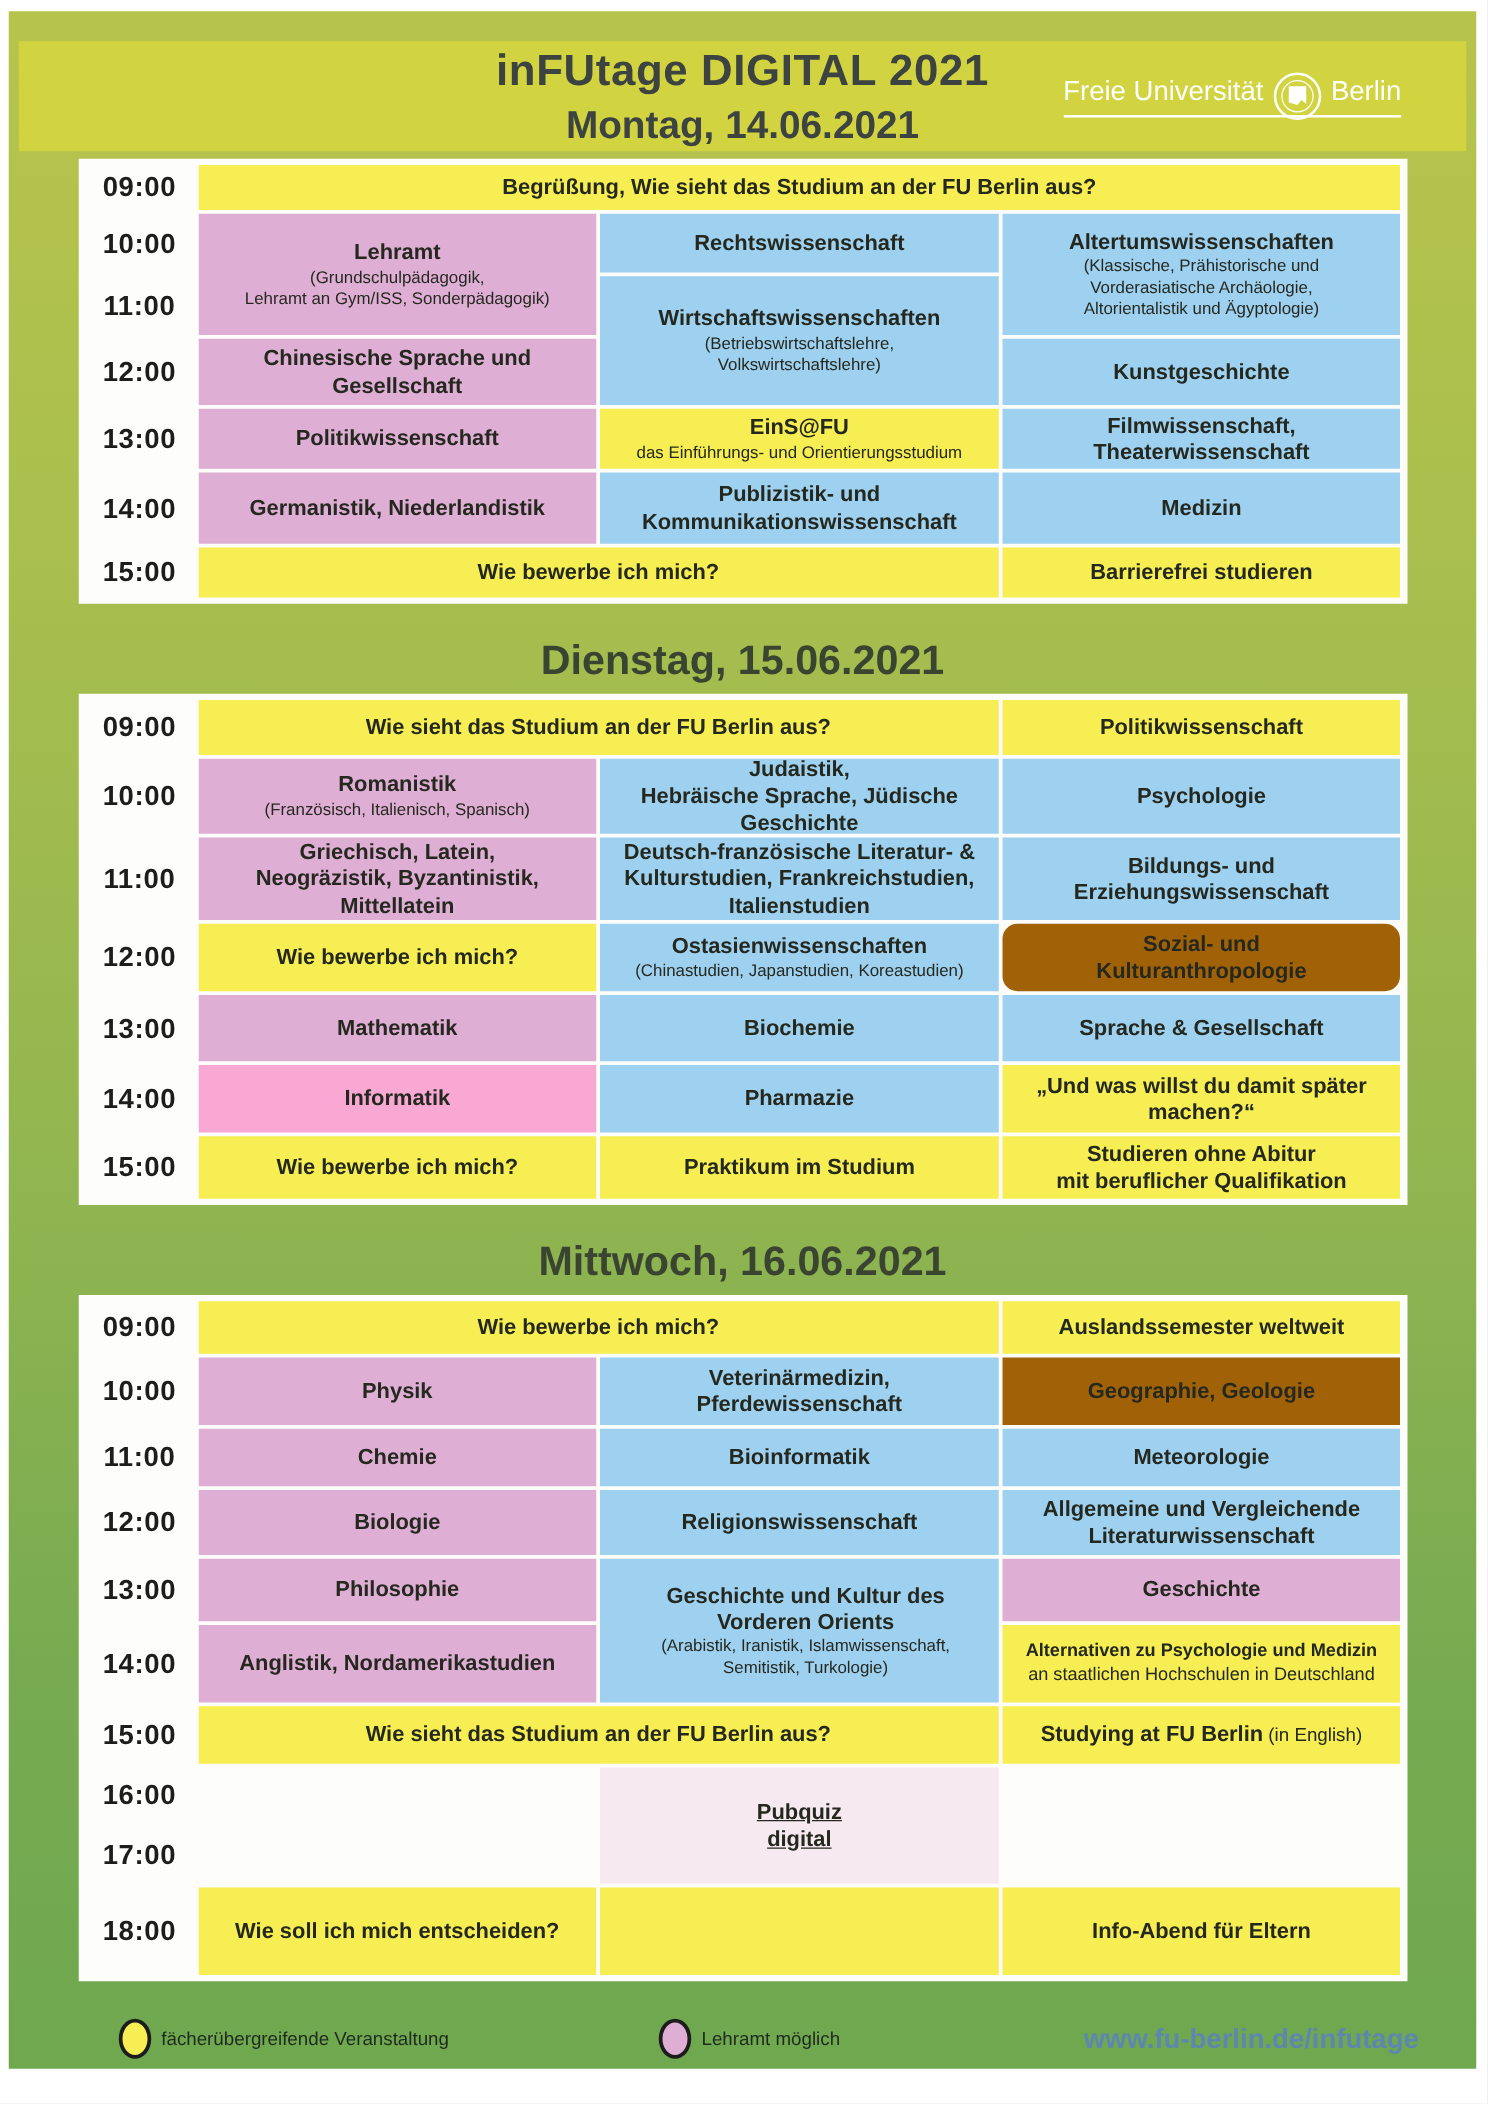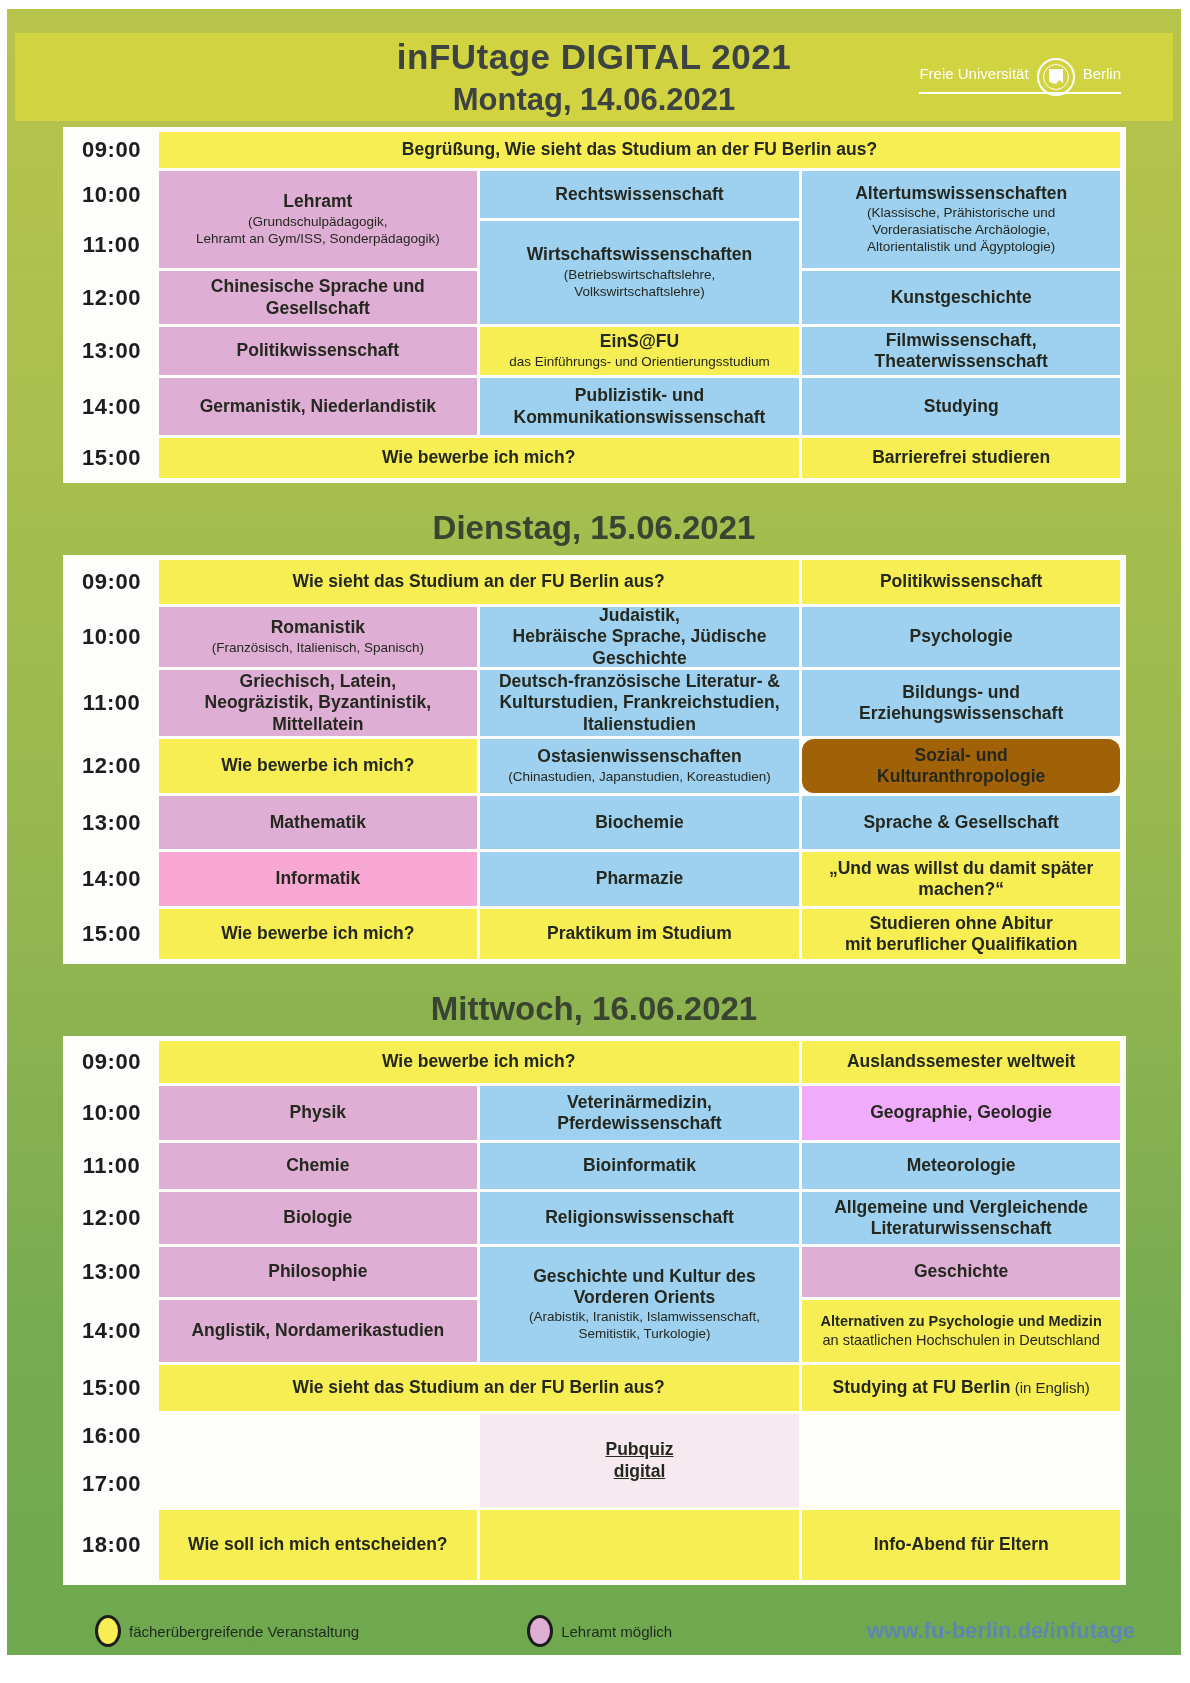--- a/index.html
+++ b/index.html
@@ -7,21 +7,21 @@
         font-family:"Liberation Sans",sans-serif;}
   .poster{position:absolute;left:7px;top:9px;width:1174px;height:1646px;
           background:linear-gradient(180deg,#b7c44c 0%,#aabf4e 25%,#93b650 55%,#78ab51 80%,#6fa84f 100%);}
   
   .banner{margin:24px 8px 0 8px;height:88px;position:relative;
           display:flex;align-items:center;justify-content:center;}
   .banner-text{text-align:center;line-height:1.15;}
   .ev-title{font-size:35px;font-weight:bold;color:#3c4340;letter-spacing:.5px;}
   .ev-date{font-size:31px;font-weight:bold;color:#3c4340;margin-top:5px;}
   .fu-logo{position:absolute;right:52px;top:26px;display:flex;align-items:center;gap:7px;
-           color:#ffffff;font-size:15px;padding-bottom:5px;border-bottom:2px solid #ffffff;}
+           color:#ffffff;font-size:22px;padding-bottom:5px;border-bottom:2px solid #ffffff;}
   .fu-seal{width:40px;height:40px;margin-top:-2px;margin-bottom:-10px;}
   
   .day-title{text-align:center;font-size:33px;font-weight:bold;color:#3a4531;margin:26px 0 8px 0;}
   .day-wrap{width:1063px;margin:0 auto;}
   .daygrid{display:grid;grid-template-columns:88px 1fr 1fr 1fr;gap:3px;background:#fdfdfb;padding:5px;}
   .first-day{margin-top:6px;}
   .time{display:flex;align-items:center;justify-content:center;background:#fdfdfb;
         font-weight:bold;font-size:22px;color:#1d1d1d;letter-spacing:.5px;}
   .cell{display:flex;flex-direction:column;align-items:center;justify-content:center;
         text-align:center;padding:3px 10px;color:#25281f;}
@@ -111,21 +111,21 @@
 Theaterwissenschaft</div>
             </div>
             <div class="cell" style="grid-area: 6 / 2 / span 1 / span 1; background-color: rgb(223, 174, 213);">
               <div class="t">Germanistik, Niederlandistik</div>
             </div>
             <div class="cell" style="grid-area: 6 / 3 / span 1 / span 1; background-color: rgb(158, 209, 240);">
               <div class="t">Publizistik- und
 Kommunikationswissenschaft</div>
             </div>
             <div class="cell" style="grid-area: 6 / 4 / span 1 / span 1; background-color: rgb(158, 209, 240);">
-              <div class="t">Studying</div>
+              <div class="t">Medizin</div>
             </div>
             <div class="cell" style="grid-area: 7 / 2 / span 1 / span 2; background-color: rgb(246, 238, 82);">
               <div class="t">Wie bewerbe ich mich?</div>
             </div>
             <div class="cell" style="grid-area: 7 / 4 / span 1 / span 1; background-color: rgb(246, 238, 82);">
               <div class="t">Barrierefrei studieren</div>
             </div>
           </div>
         </div>
         <div class="day-title">Dienstag, 15.06.2021</div>
@@ -231,21 +231,21 @@
             <div class="cell" style="grid-area: 1 / 4 / span 1 / span 1; background-color: rgb(246, 238, 82);">
               <div class="t">Auslandssemester weltweit</div>
             </div>
             <div class="cell" style="grid-area: 2 / 2 / span 1 / span 1; background-color: rgb(223, 174, 213);">
               <div class="t">Physik</div>
             </div>
             <div class="cell" style="grid-area: 2 / 3 / span 1 / span 1; background-color: rgb(158, 209, 240);">
               <div class="t">Veterinärmedizin,
 Pferdewissenschaft</div>
             </div>
-            <div class="cell" style="grid-area: 2 / 4 / span 1 / span 1; background-color: #f0abfc;">
+            <div class="cell" style="grid-area: 2 / 4 / span 1 / span 1; background-color: #a16207;">
               <div class="t">Geographie, Geologie</div>
             </div>
             <div class="cell" style="grid-area: 3 / 2 / span 1 / span 1; background-color: rgb(223, 174, 213);">
               <div class="t">Chemie</div>
             </div>
             <div class="cell" style="grid-area: 3 / 3 / span 1 / span 1; background-color: rgb(158, 209, 240);">
               <div class="t">Bioinformatik</div>
             </div>
             <div class="cell" style="grid-area: 3 / 4 / span 1 / span 1; background-color: rgb(158, 209, 240);">
               <div class="t">Meteorologie</div>

